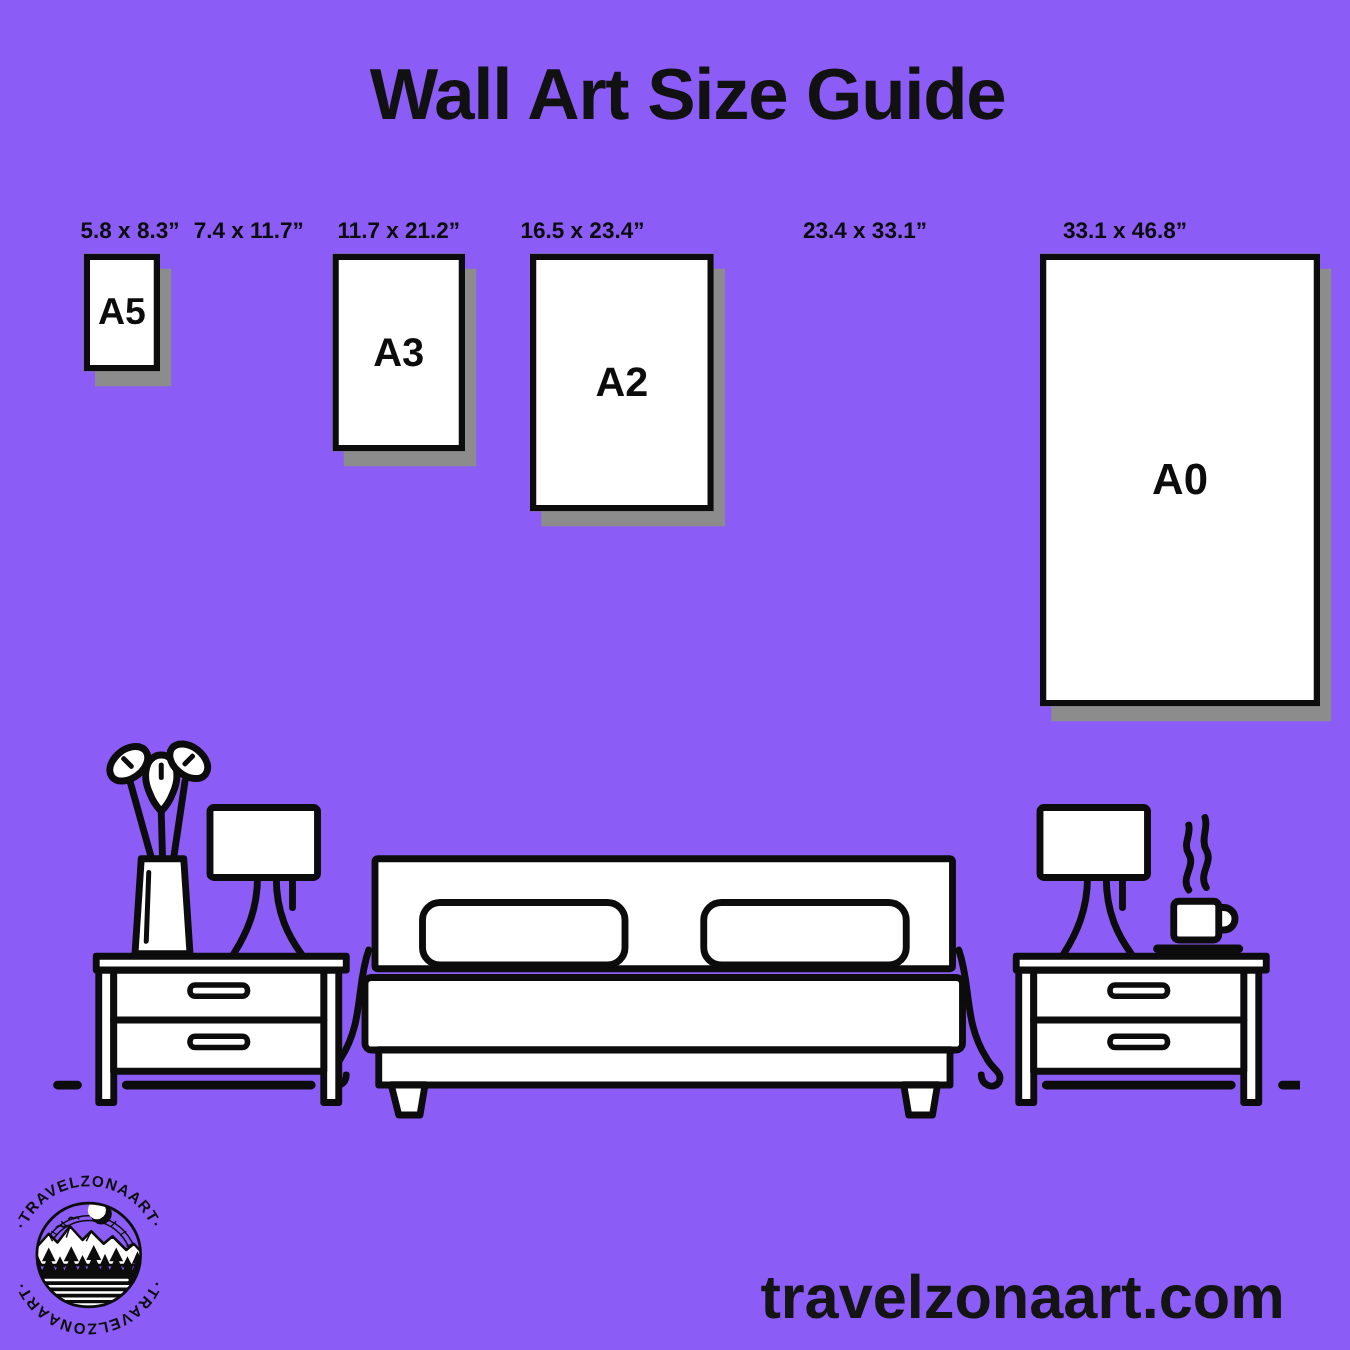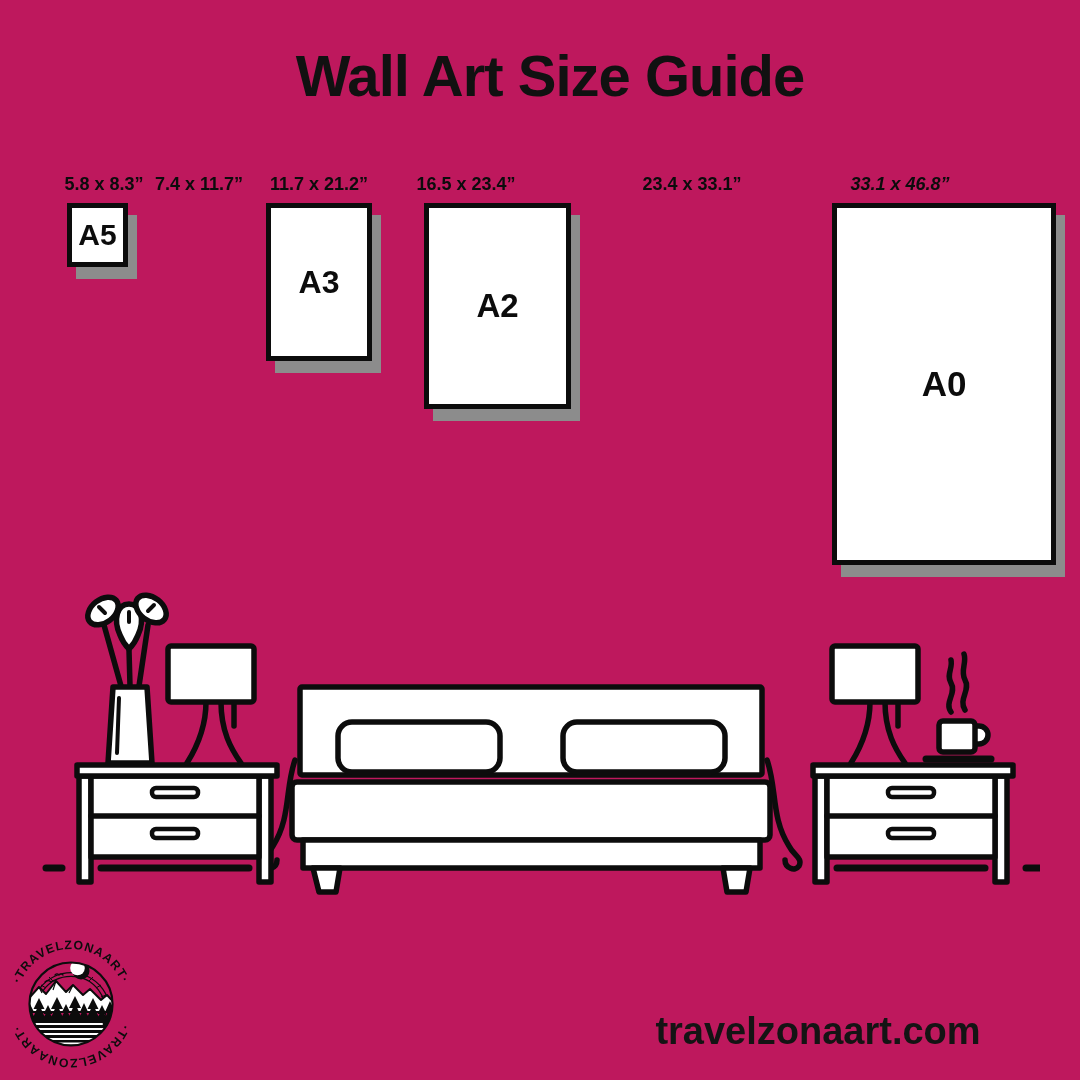--- a/index.html
+++ b/index.html
@@ -1,62 +1,62 @@
 <!DOCTYPE html>
 <html><head>
 <meta charset="utf-8">
 <style>
   * { margin:0; padding:0; box-sizing:border-box; }
   html,body { background:#ffffff; }
   body { font-family:"Liberation Sans", sans-serif; }
   .canvas {
     position:relative; width:1080px; height:1080px;
-    background:#be185d; overflow:hidden;
+    background:#8b5cf6; overflow:hidden;
   }
   .title {
     position:absolute; top:42px; left:550px; transform:translateX(-50%);
     font-size:58px; font-weight:700; letter-spacing:-1px; color:#111111;
     white-space:nowrap;
   }
   
   .frame {
     position:absolute; background:#ffffff;
     border:5px solid #0c0c0c;
     box-shadow:9px 12px 0 #8c8c8c;
     display:flex; align-items:center; justify-content:center;
   }
   .frame-name { font-weight:700; color:#0c0c0c; }
-  .f-a5 { left:67px;  top:203px; width:61px;  height:64px;  font-size:30px; }
+  .f-a5 { left:67px;  top:203px; width:61px;  height:94px;  font-size:30px; }
   .f-a4 { left:156px; top:203px; width:86px;  height:110px; font-size:31px; }
   .f-a3 { left:266px; top:203px; width:106px; height:158px; font-size:32px; }
   .f-a2 { left:393px; top:203px; width:147px; height:206px; font-size:33px;margin-left:31px; }
   .f-a1 { left:568px; top:203px; width:176px; height:278px; font-size:34px; }
   .f-a0 { left:832px; top:203px; width:224px; height:362px; font-size:35px; }
   .dim-label {
     position:absolute; top:174px; transform:translateX(-50%);
     font-size:18px; font-weight:700; color:#0c0c0c; white-space:nowrap;
   }
   .d-a5 { left:104px; }  .d-a4 { left:199px; } .d-a3 { left:319px; }
-  .d-a2 { left:466px; } .d-a1 { left:692px; } .d-a0 { left:900px;font-style:italic; }
+  .d-a2 { left:466px; } .d-a1 { left:692px; } .d-a0 { left:900px; }
   
   .room-svg { position:absolute; left:40px; top:585px; width:1000px; height:315px; }
   .room-svg * { stroke:#0c0c0c; stroke-width:5.5; fill:none;
                 stroke-linecap:round; stroke-linejoin:round; }
   .room-svg .wf  { fill:#ffffff; }
   .room-svg .hnd { stroke-width:4.5; }
   .room-svg .thick { stroke-width:7; }
   .room-svg .thin  { stroke-width:4; }
   
   .logo-svg { position:absolute; left:0px; top:938px; width:142px; height:142px; }
   .logo-svg .arc-text { font-family:"Liberation Sans", sans-serif; font-size:12.3px;
                         font-weight:700; fill:#0c0c0c; letter-spacing:1px; }
   
   .website {
     position:absolute; top:1010px; left:818px; transform:translateX(-50%);
-    font-size:38px; font-weight:700; color:#141414; white-space:nowrap;
+    font-size:49px; font-weight:700; color:#141414; white-space:nowrap;
   }
 </style>
 </head>
 <body>
 
 <div class="canvas">
 
   <div class="title">Wall Art Size Guide</div>
 
   <div class="dim-label d-a5">5.8 x 8.3”</div>

